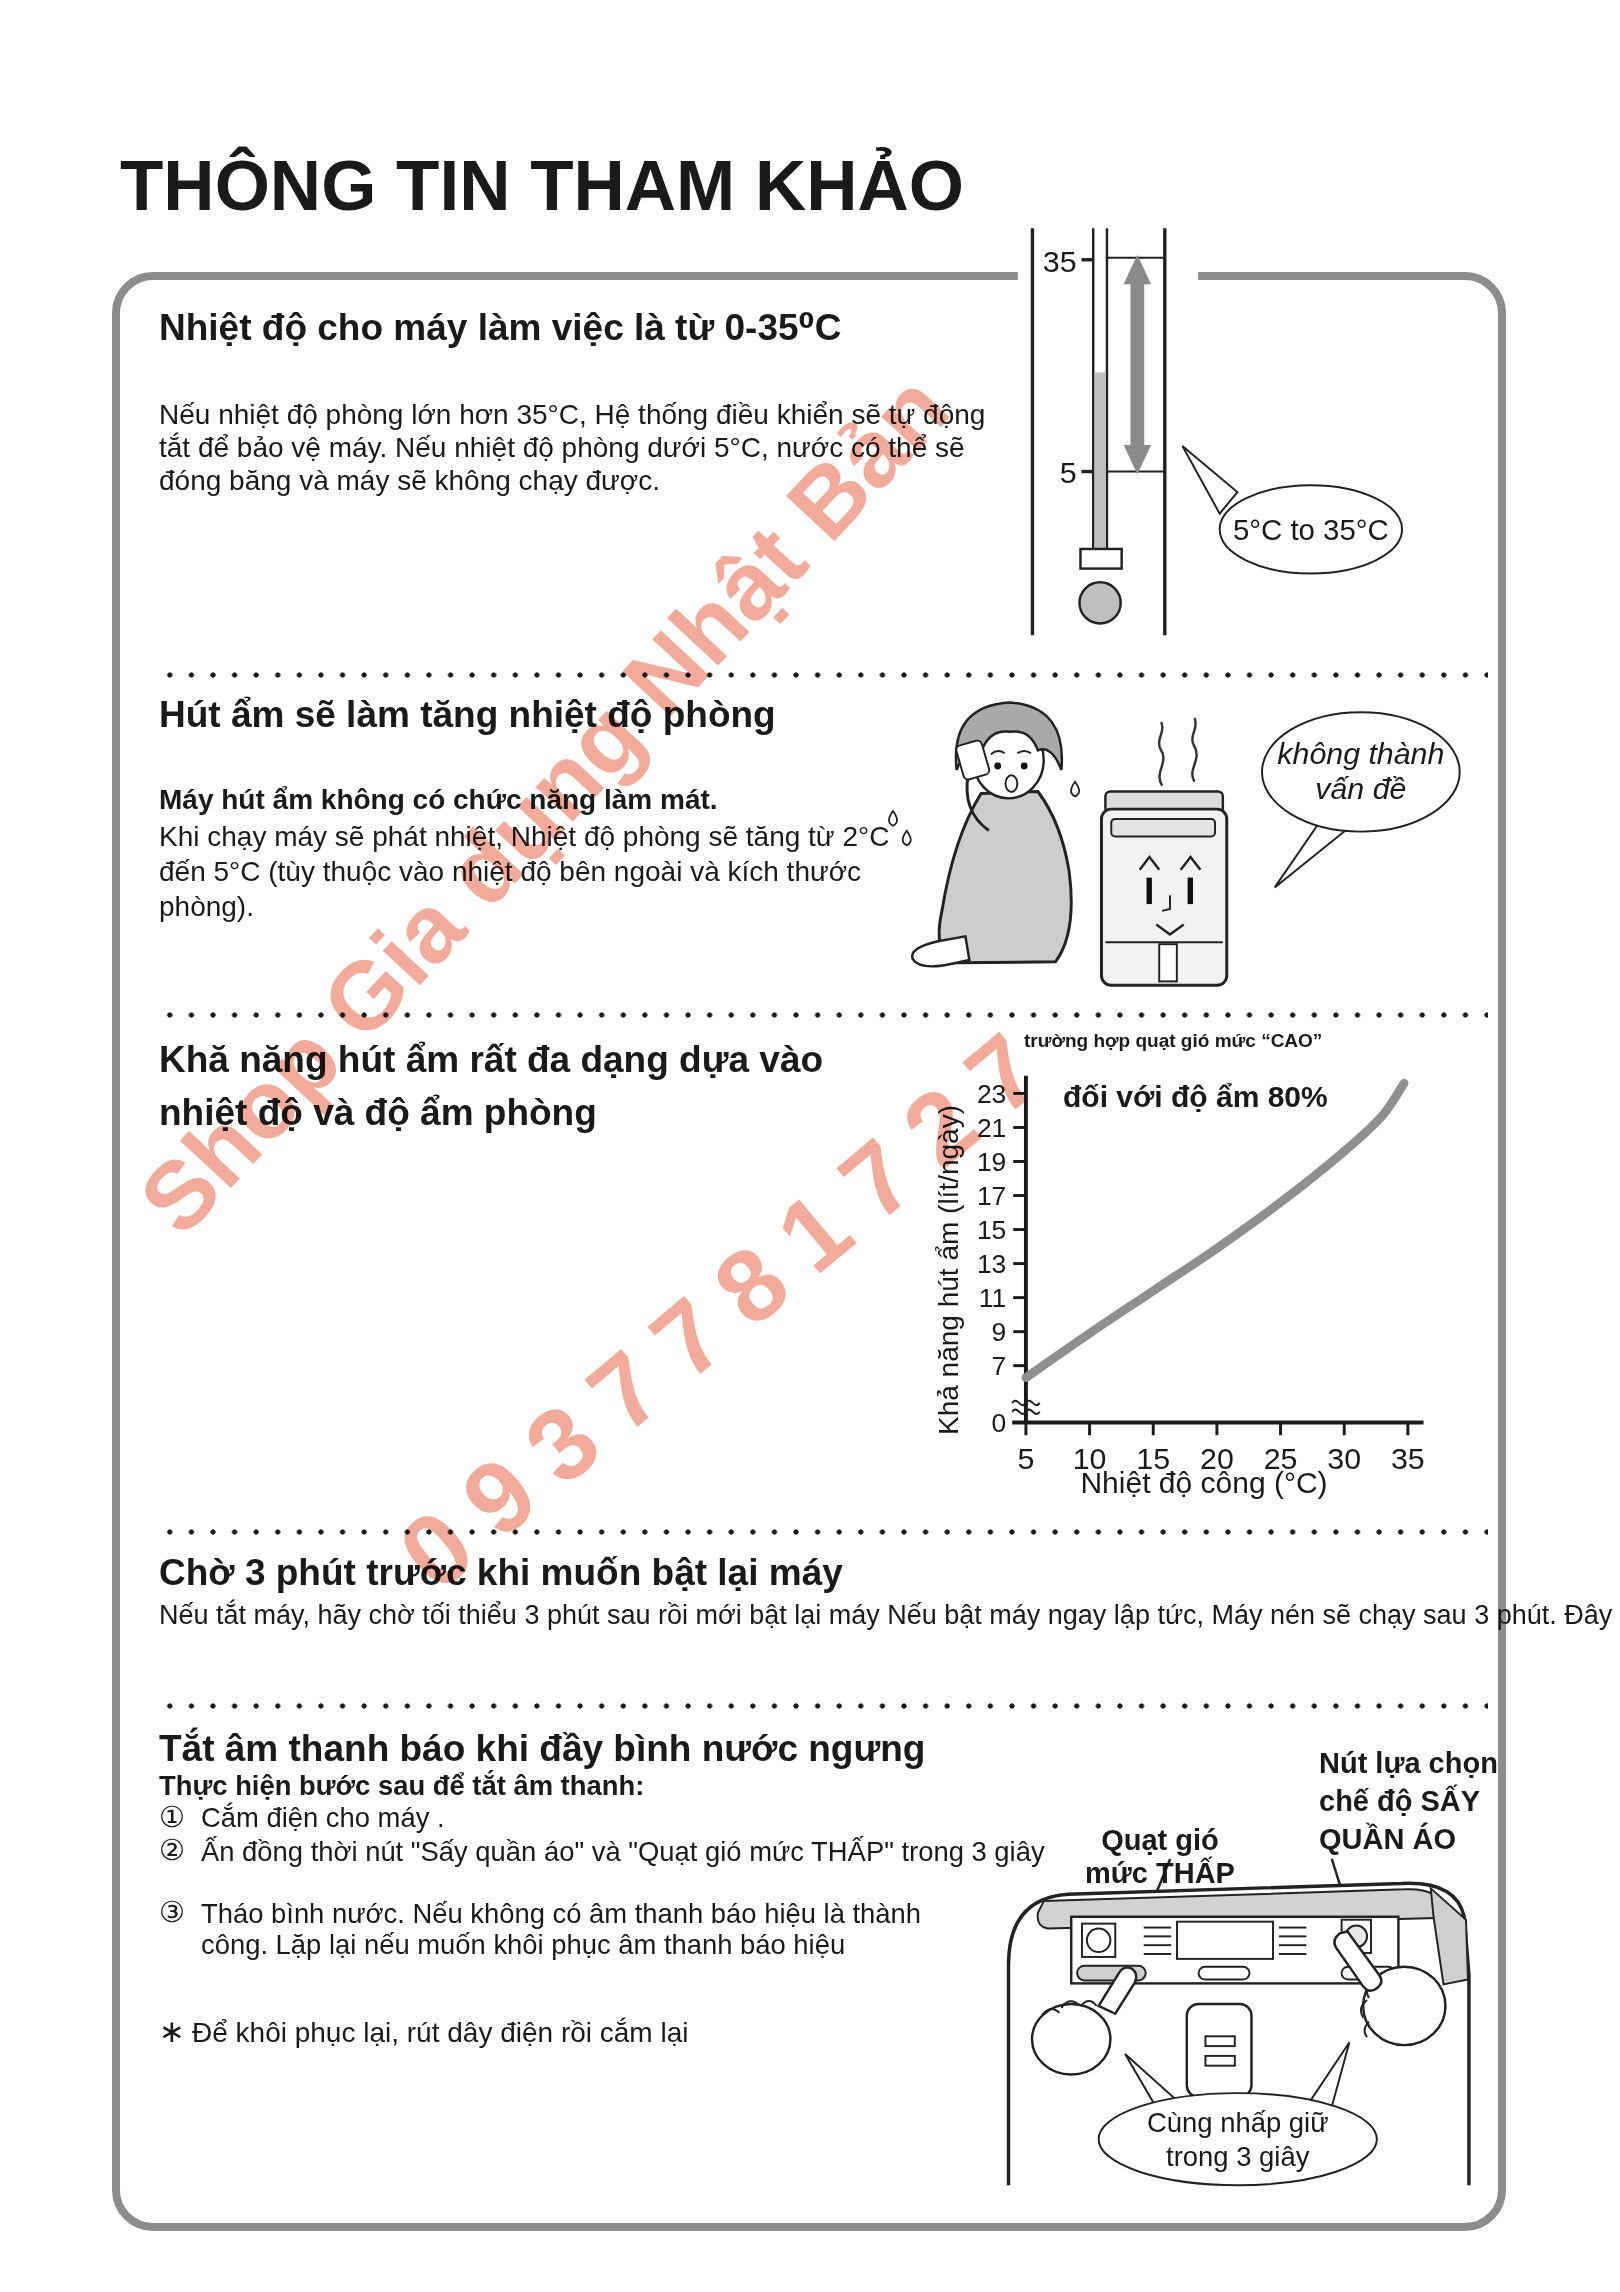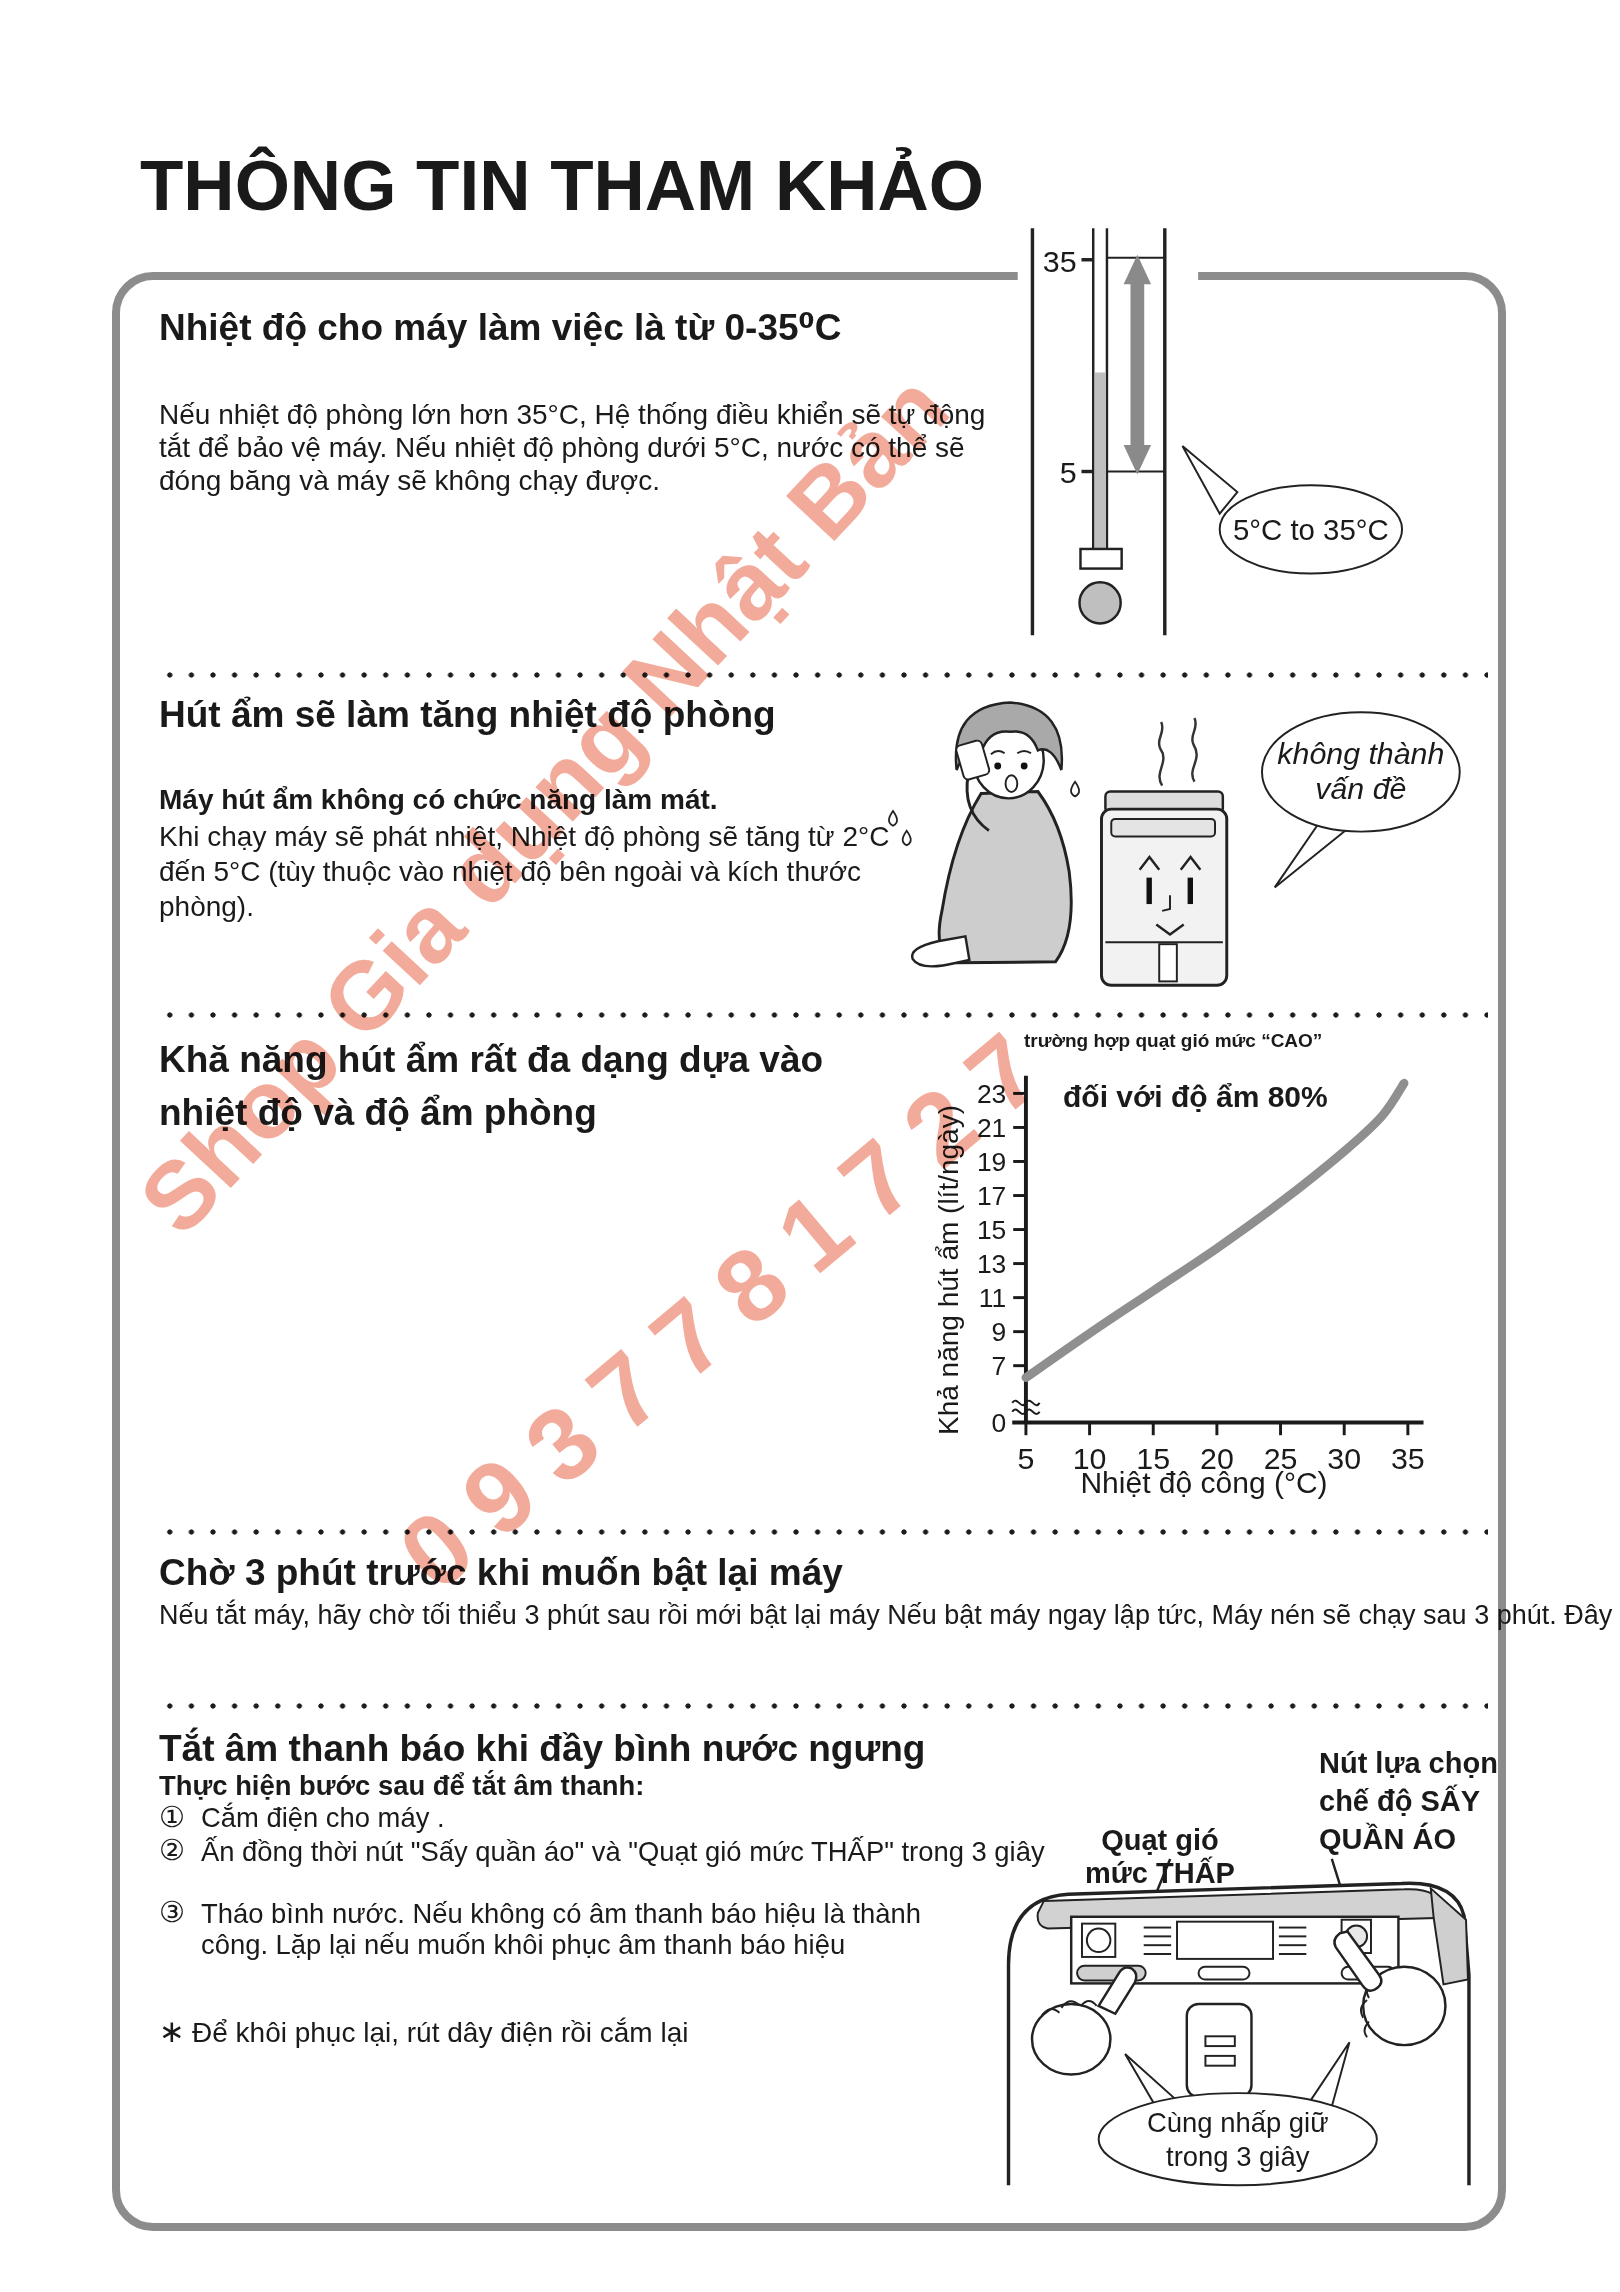--- a/index.html
+++ b/index.html
@@ -1,20 +1,20 @@
 <!DOCTYPE html>
 <html><head>
 <meta charset="utf-8">
 <style>
   html,body{margin:0;padding:0;background:#ffffff;}
   .page{position:relative;width:1620px;height:2293px;background:#fff;overflow:hidden;
         font-family:"Liberation Sans","DejaVu Sans",sans-serif;color:#1a1a1a;}
   .abs{position:absolute;}
   .prelines{white-space:pre-line;}
-  .page-title{font-size:71px;font-weight:bold;letter-spacing:0px;white-space:nowrap;margin-left:20px;}
+  .page-title{font-size:71px;font-weight:bold;letter-spacing:0px;white-space:nowrap;}
   .main-box{position:absolute;left:112px;top:272px;width:1394px;height:1959px;
             border:8.8px solid #8c8c8c;border-radius:41px;box-sizing:border-box;background:#fff;z-index:1;}
   .sect-h{font-size:37px;font-weight:bold;white-space:nowrap;z-index:2;}
   .sect-h2{font-size:37px;font-weight:bold;line-height:53px;z-index:2;}
   .body-t{font-size:28px;line-height:33px;z-index:2;}
   .body-t2{font-size:28px;line-height:35px;z-index:2;}
   .body-s4{font-size:27px;line-height:32px;white-space:nowrap;z-index:2;}
   .bold-note{font-size:28px;font-weight:bold;white-space:nowrap;z-index:2;}
   .step-num{font-size:29px;z-index:2;}
   .step-text{font-size:27.4px;line-height:31px;z-index:2;}

